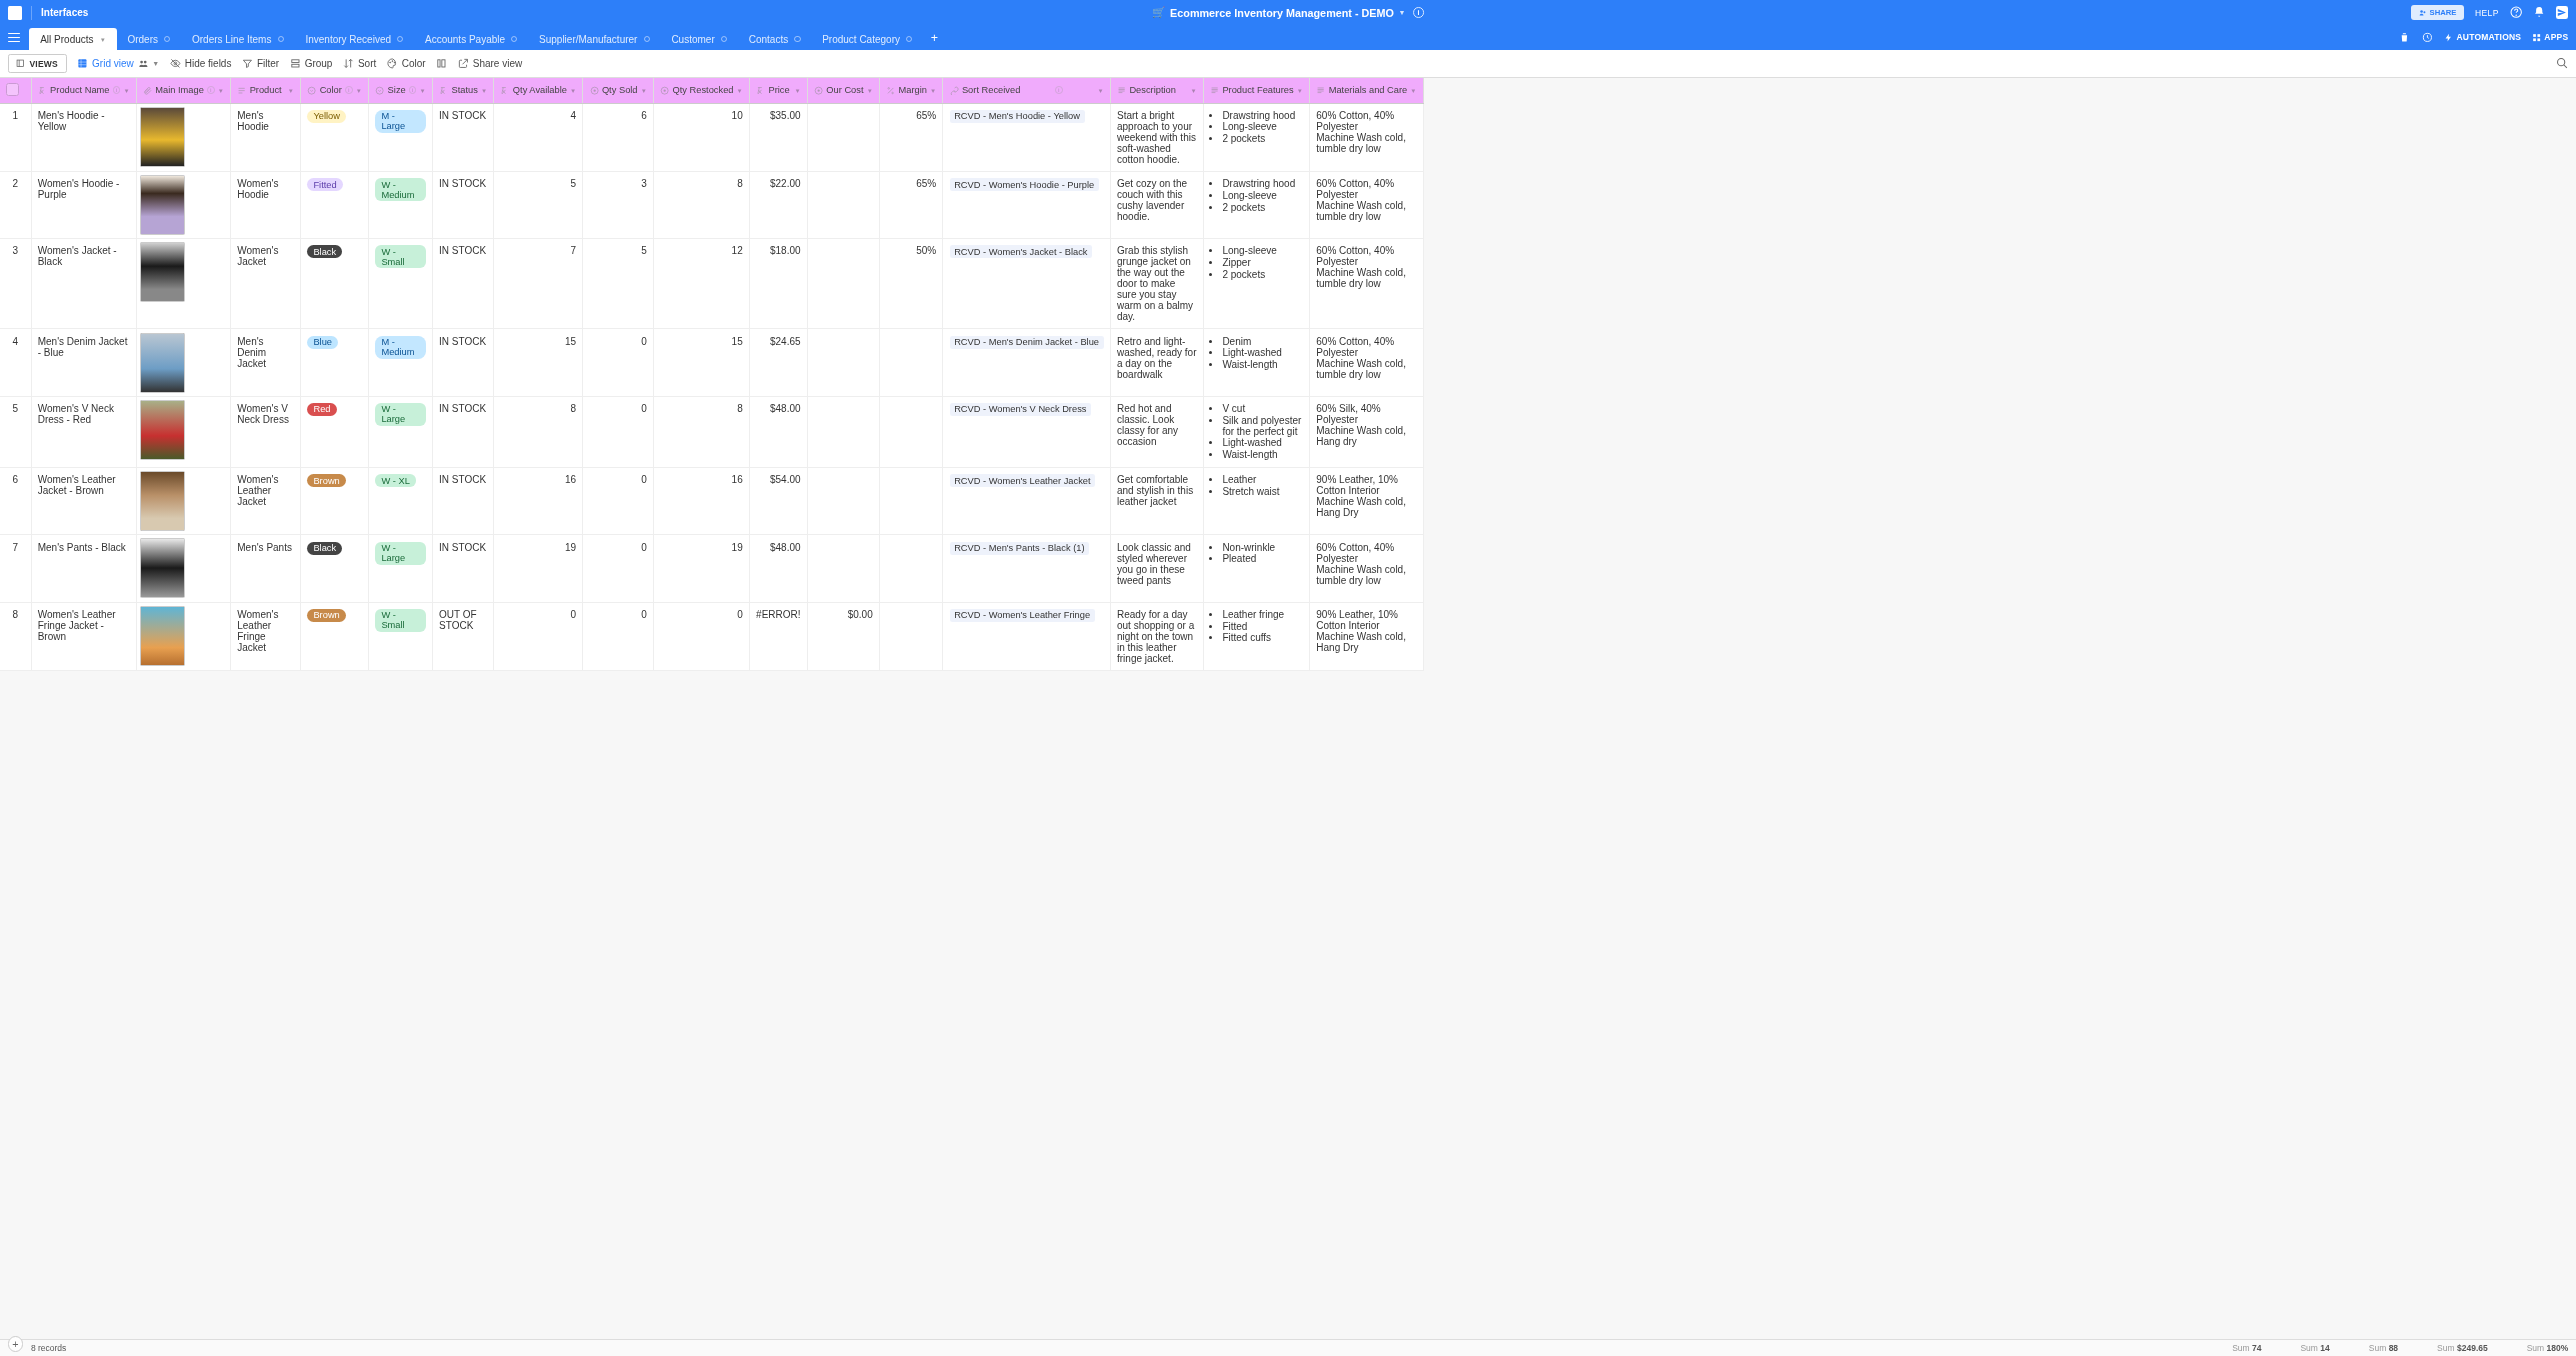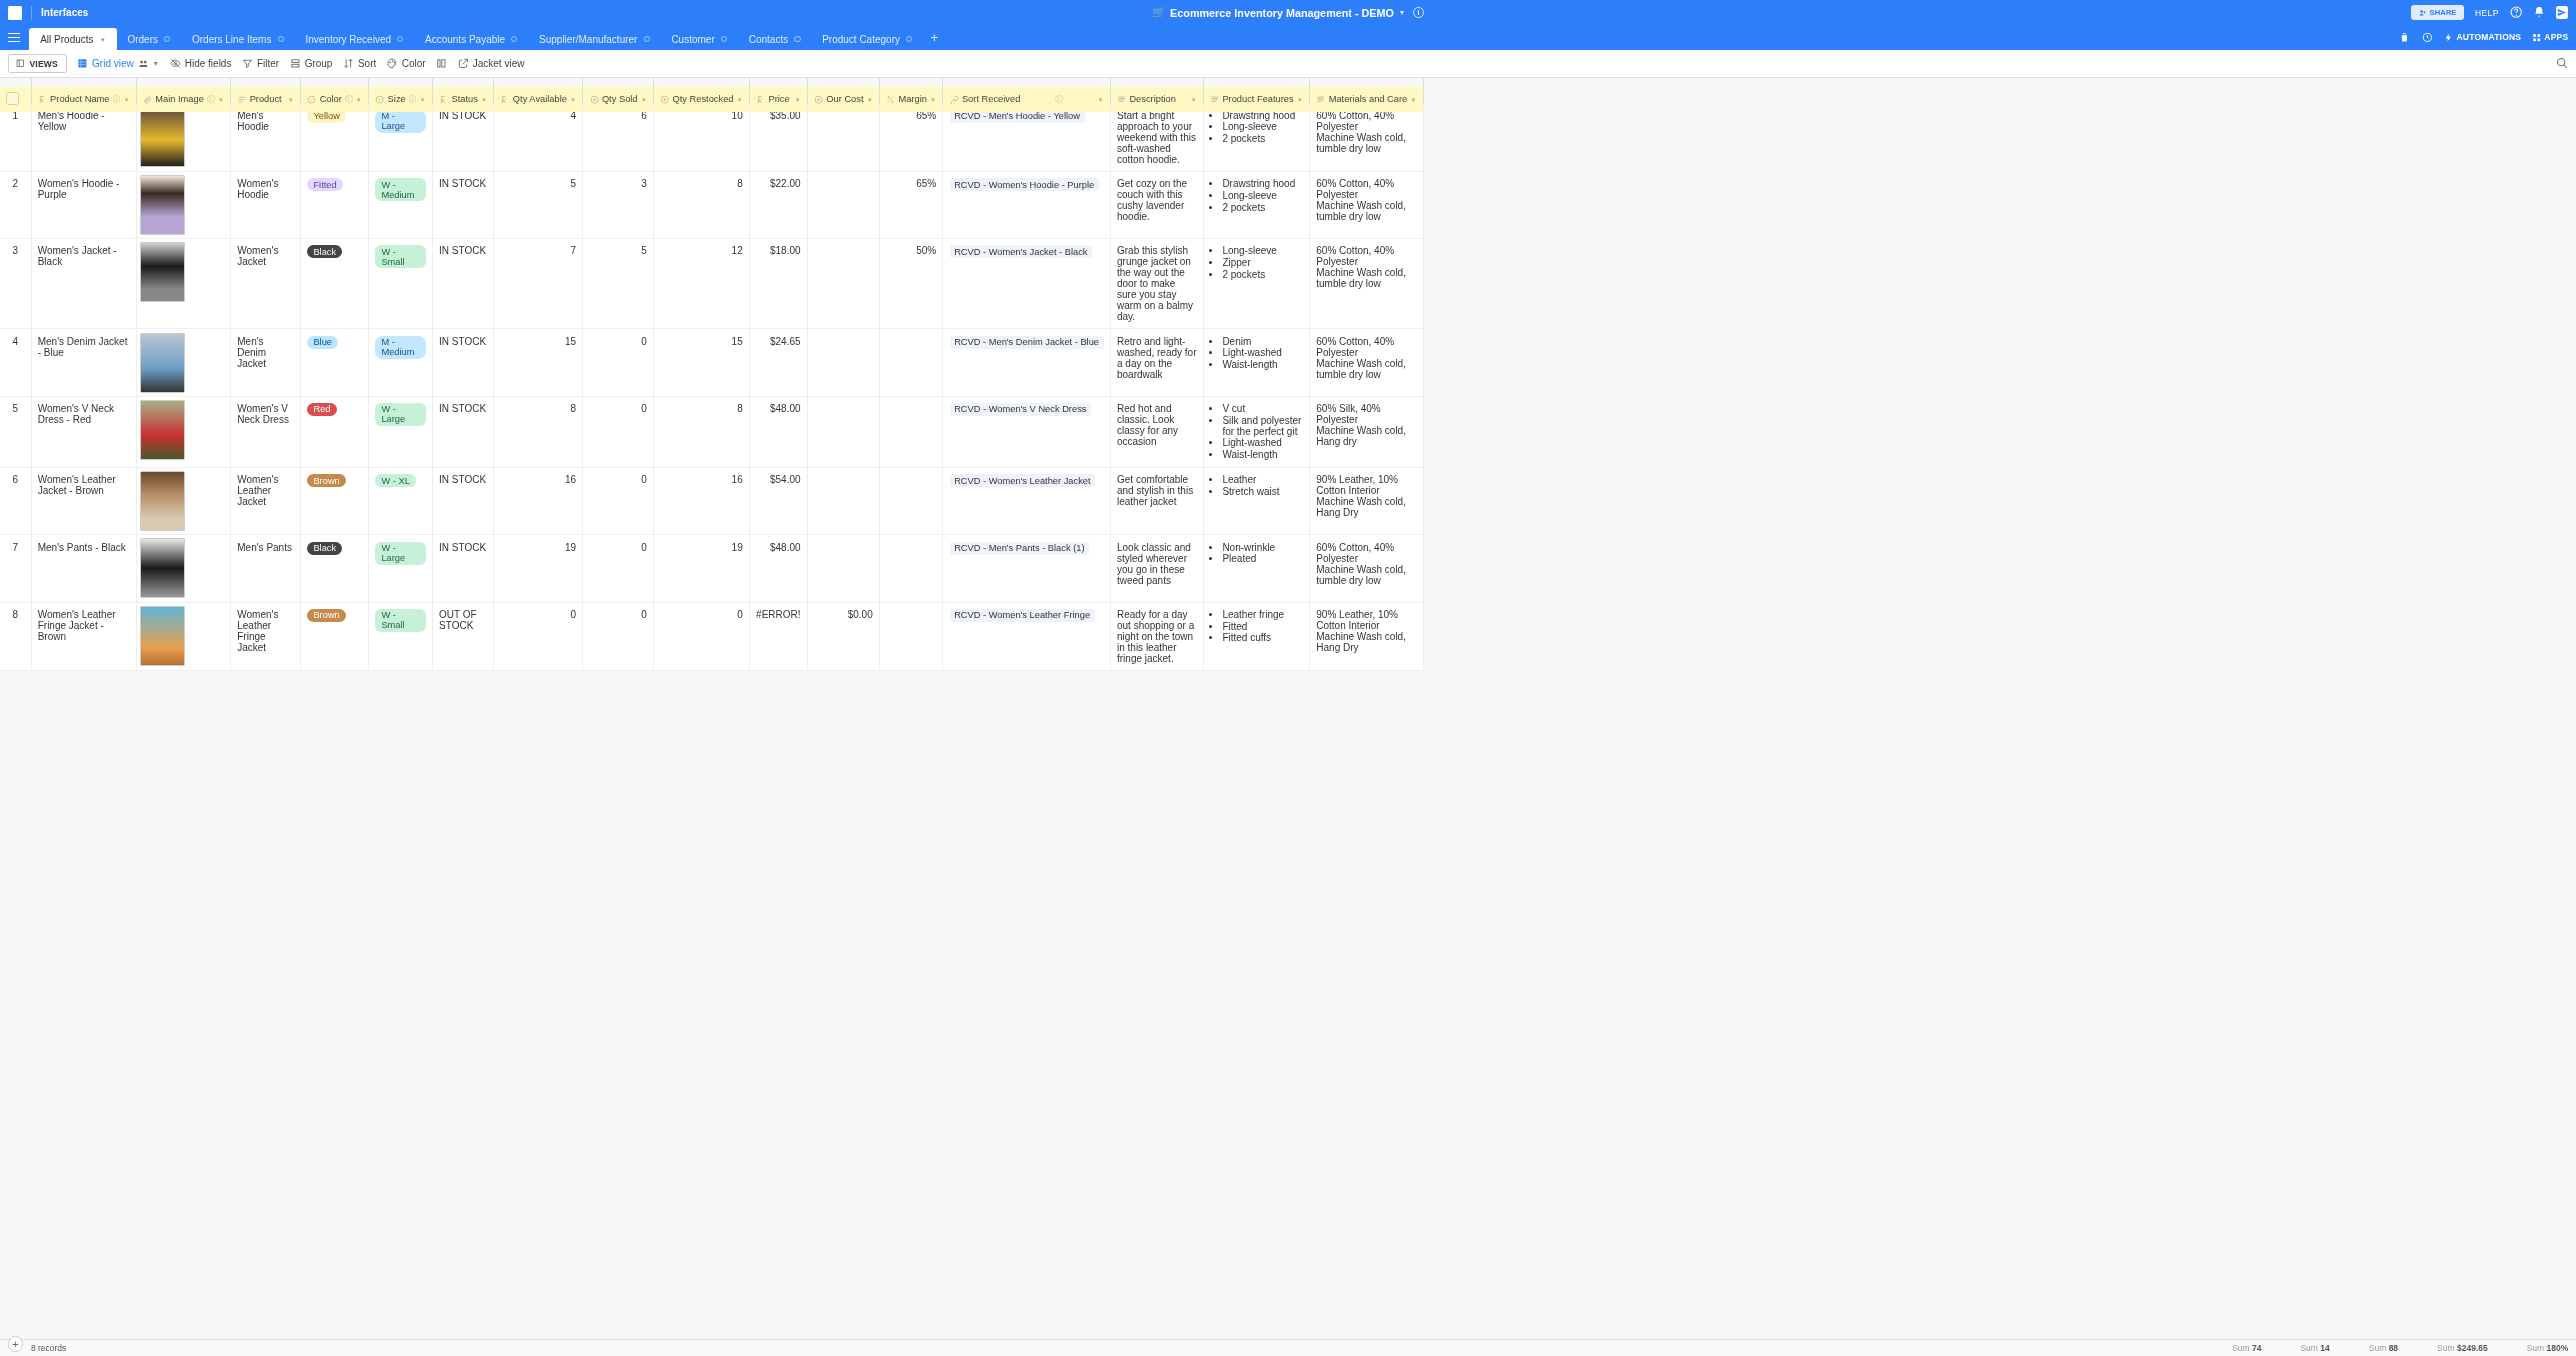--- a/index.html
+++ b/index.html
@@ -32,21 +32,21 @@
 
 .toolbar { background: #fff; height: 28px; border-bottom: 0.8px solid #ddd; display: flex; align-items: center; padding: 0 7.7px; gap: 10.8px; }
 .views-btn { border: 0.8px solid #ccc; border-radius: 2.3px; padding: 3.1px 7.7px; font-size: 8.5px; font-weight: 700; letter-spacing: 0.2px; display: flex; align-items: center; gap: 4.6px; }
 .toolbar-item { display: flex; align-items: center; gap: 3.9px; font-size: 10px; color: #444; cursor: pointer; }
 .toolbar-item.blue { color: #2d7ff9; font-weight: 500; }
 .search-right { margin-left: auto; }
 
 
 .grid-wrap { height: calc(100vh - 25px - 25px - 28px - 17px); overflow: auto; background: #f7f7f7; }
 .grid-table { border-collapse: collapse; table-layout: fixed; }
-.grid-header th { background: #fef9c3; border-right: 0.8px solid #ddd; border-bottom: 0.8px solid #ccc; height: 25px; padding: 0 6.2px; text-align: left; font-weight: 400; font-size: 9.3px; color: #444; position: sticky; top: 9px; white-space: nowrap; overflow: hidden; }
+.grid-header th { background: #f0abfc; border-right: 0.8px solid #ddd; border-bottom: 0.8px solid #ccc; height: 25px; padding: 0 6.2px; text-align: left; font-weight: 400; font-size: 9.3px; color: #444; position: sticky; top: 0; white-space: nowrap; overflow: hidden; }
 .grid-header th .hdr-content { display: flex; align-items: center; gap: 3.1px; }
 .hdr-icon { width: 9.3px; height: 9.3px; opacity: 0.6; flex-shrink: 0; }
 .hdr-dd { margin-left: auto; font-size: 6.2px; opacity: 0.4; }
 .row-num-col { width: 31px; background: #fff; }
 .grid-body td { background: #fff; border-right: 0.8px solid #eee; border-bottom: 0.8px solid #eee; padding: 6.2px; vertical-align: top; font-size: 10px; color: #333; }
 .row-num { text-align: center; color: #888; font-size: 9.3px; padding-top: 6.2px; }
 .td-right { text-align: right; }
 .img-cell { padding: 3.1px !important; }
 .thumb { width: 45px; height: 60px; background: linear-gradient(135deg, #bbb, #888); border-radius: 1.5px; border: 0.8px solid #ccc; }
 .pill { display: inline-block; padding: 1.5px 6.2px; border-radius: 7.7px; font-size: 9.3px; }
@@ -256,21 +256,21 @@
   <div class="toolbar-item">
     <svg width="10.8" height="10.8" viewBox="0 0 24 24" fill="none" stroke="#666" stroke-width="2">
         <rect x="4" y="4" width="5" height="16"></rect>
         <rect x="13" y="4" width="7" height="16"></rect>
       </svg>
   </div>
   <div class="toolbar-item">
     <svg width="10.8" height="10.8" viewBox="0 0 24 24" fill="none" stroke="#666" stroke-width="2">
         <path d="M14 3h7v7m0-7L10 14M9 5H5a2 2 0 00-2 2v12a2 2 0 002 2h12a2 2 0 002-2v-4"></path>
       </svg>
-    <span>Jacket view</span>
+    <span>Share view</span>
   </div>
   <div class="search-right">
     <svg width="12.4" height="12.4" viewBox="0 0 24 24" fill="none" stroke="#666" stroke-width="2">
         <circle cx="10" cy="10" r="7"></circle>
         <line x1="21" y1="21" x2="15" y2="15"></line>
       </svg>
   </div>
 </div>
 
 <div class="grid-wrap">

